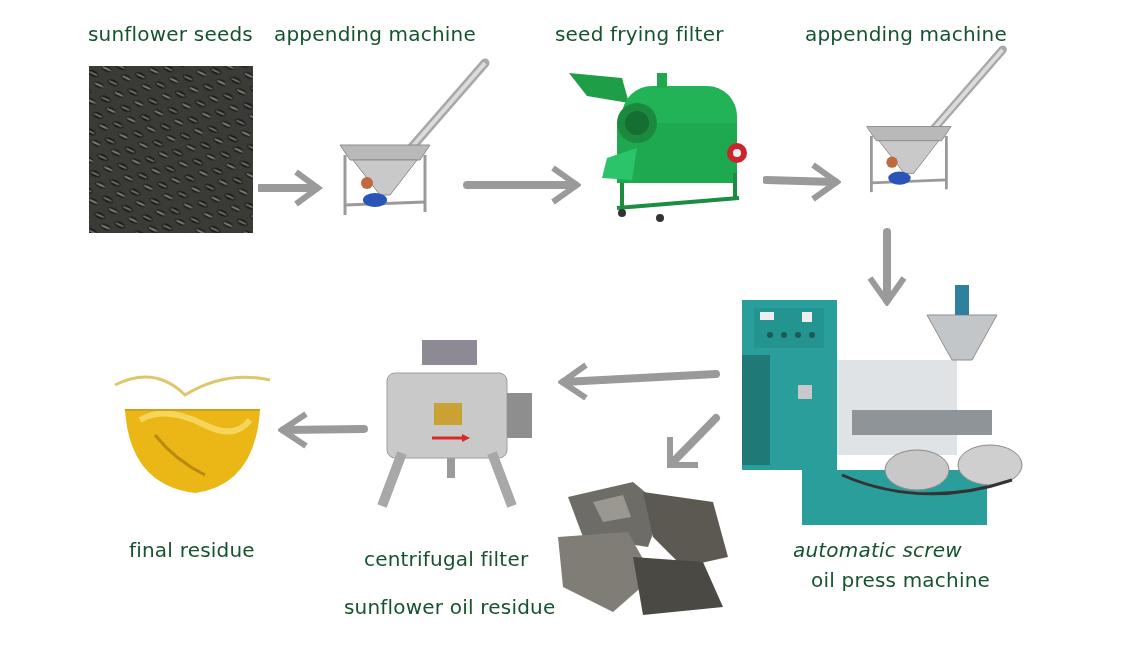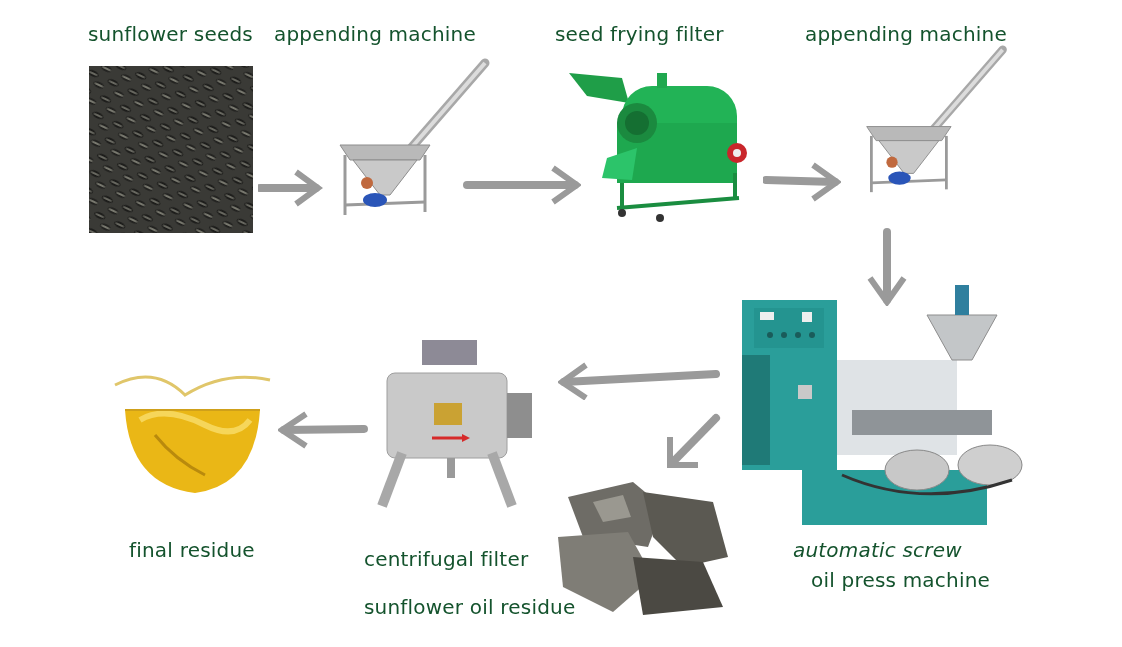--- a/index.html
+++ b/index.html
@@ -11,21 +11,21 @@
 </head>
 <body>
 
 <div class="label" style="left:88px;top:22px;">sunflower seeds</div>
 <div class="label" style="left:274px;top:22px;">appending machine</div>
 <div class="label" style="left:555px;top:22px;">seed frying filter</div>
 <div class="label" style="left:805px;top:22px;">appending machine</div>
 <div class="label" style="left:793px;top:538px;font-style:italic;">automatic screw</div>
 <div class="label" style="left:793px;top:568px;margin-left:18px;">oil press machine</div>
 <div class="label" style="left:364px;top:538px;margin-top:9px;">centrifugal filter</div>
-<div class="label" style="left:364px;top:595px;">sunflower oil residue</div>
+<div class="label" style="left:344px;top:595px;">sunflower oil residue</div>
 <div class="label" style="left:129px;top:538px;">final residue</div>
 
 <div class="node" style="left:89px;top:66px;width:164px;height:167px;">
   <svg width="164" height="167" viewBox="0 0 164 167">
     <defs>
       <pattern id="seedpat" width="22" height="18" patternUnits="userSpaceOnUse" patternTransform="rotate(25)">
         <rect width="22" height="18" fill="#3a3a36"></rect>
         <ellipse cx="7" cy="5" rx="6" ry="3" fill="#1c1c1a"></ellipse>
         <ellipse cx="7" cy="5" rx="5" ry="1" fill="#6a6a62"></ellipse>
         <ellipse cx="17" cy="13" rx="6" ry="3" fill="#222220"></ellipse>

